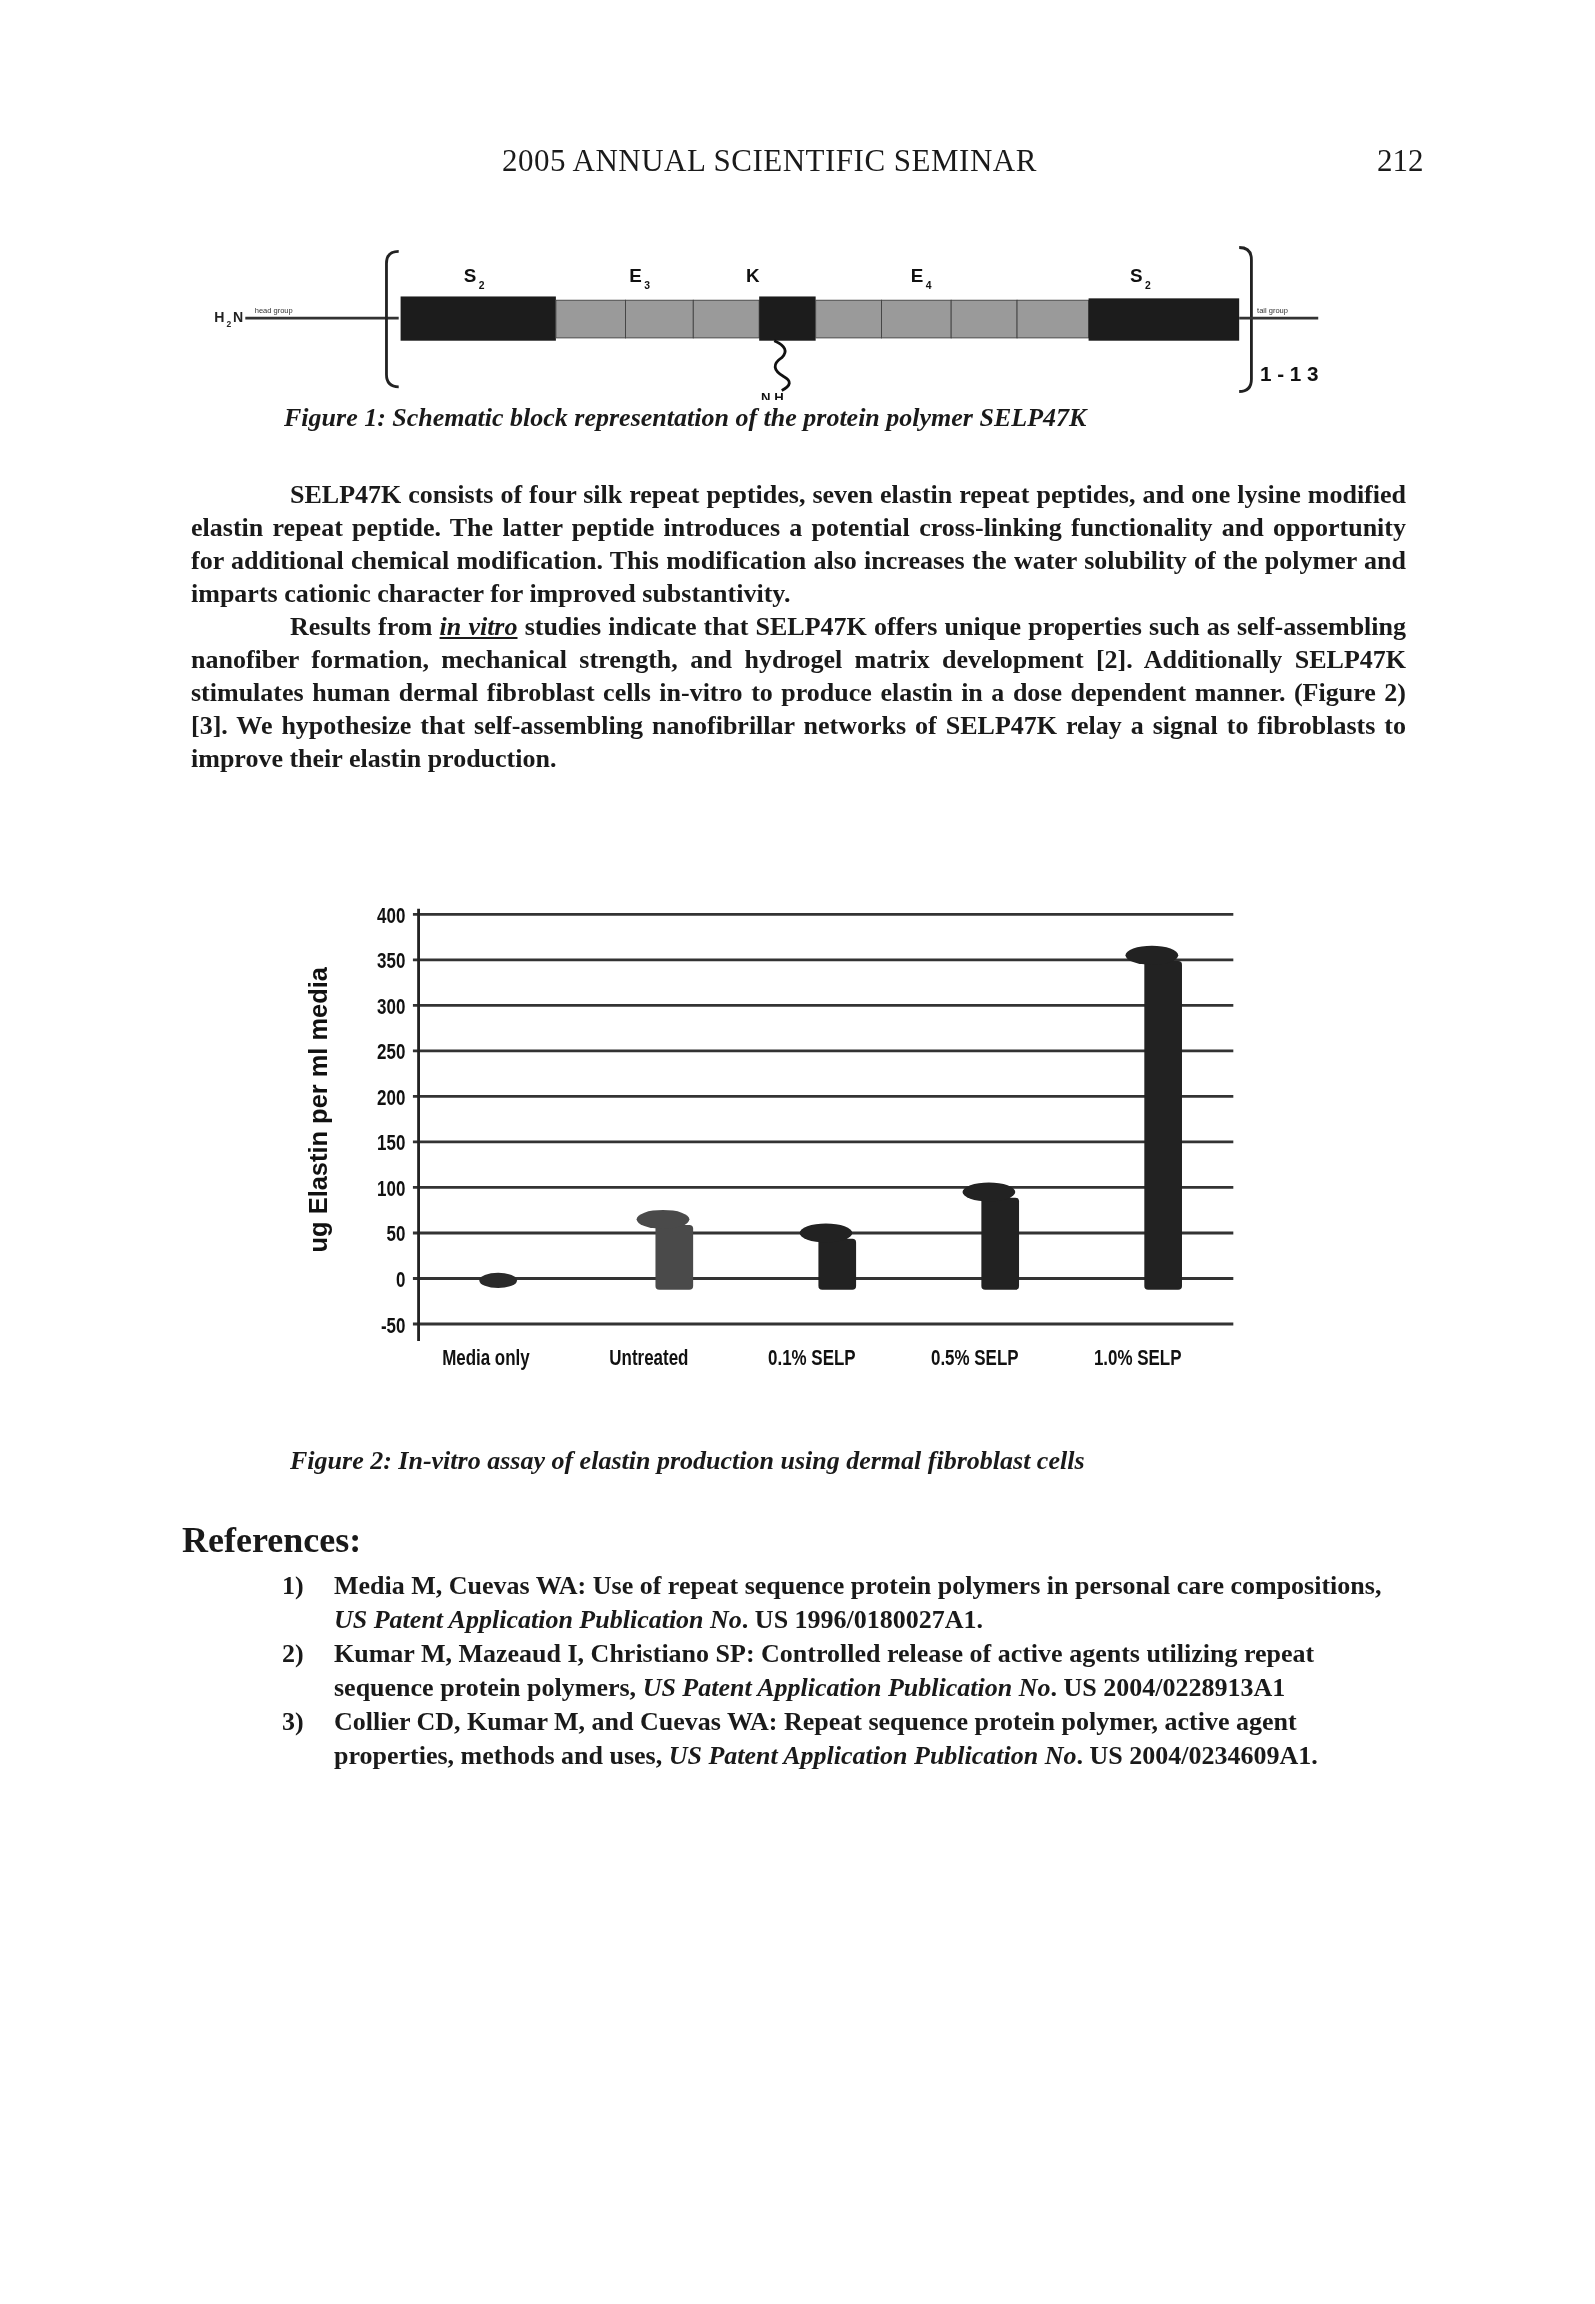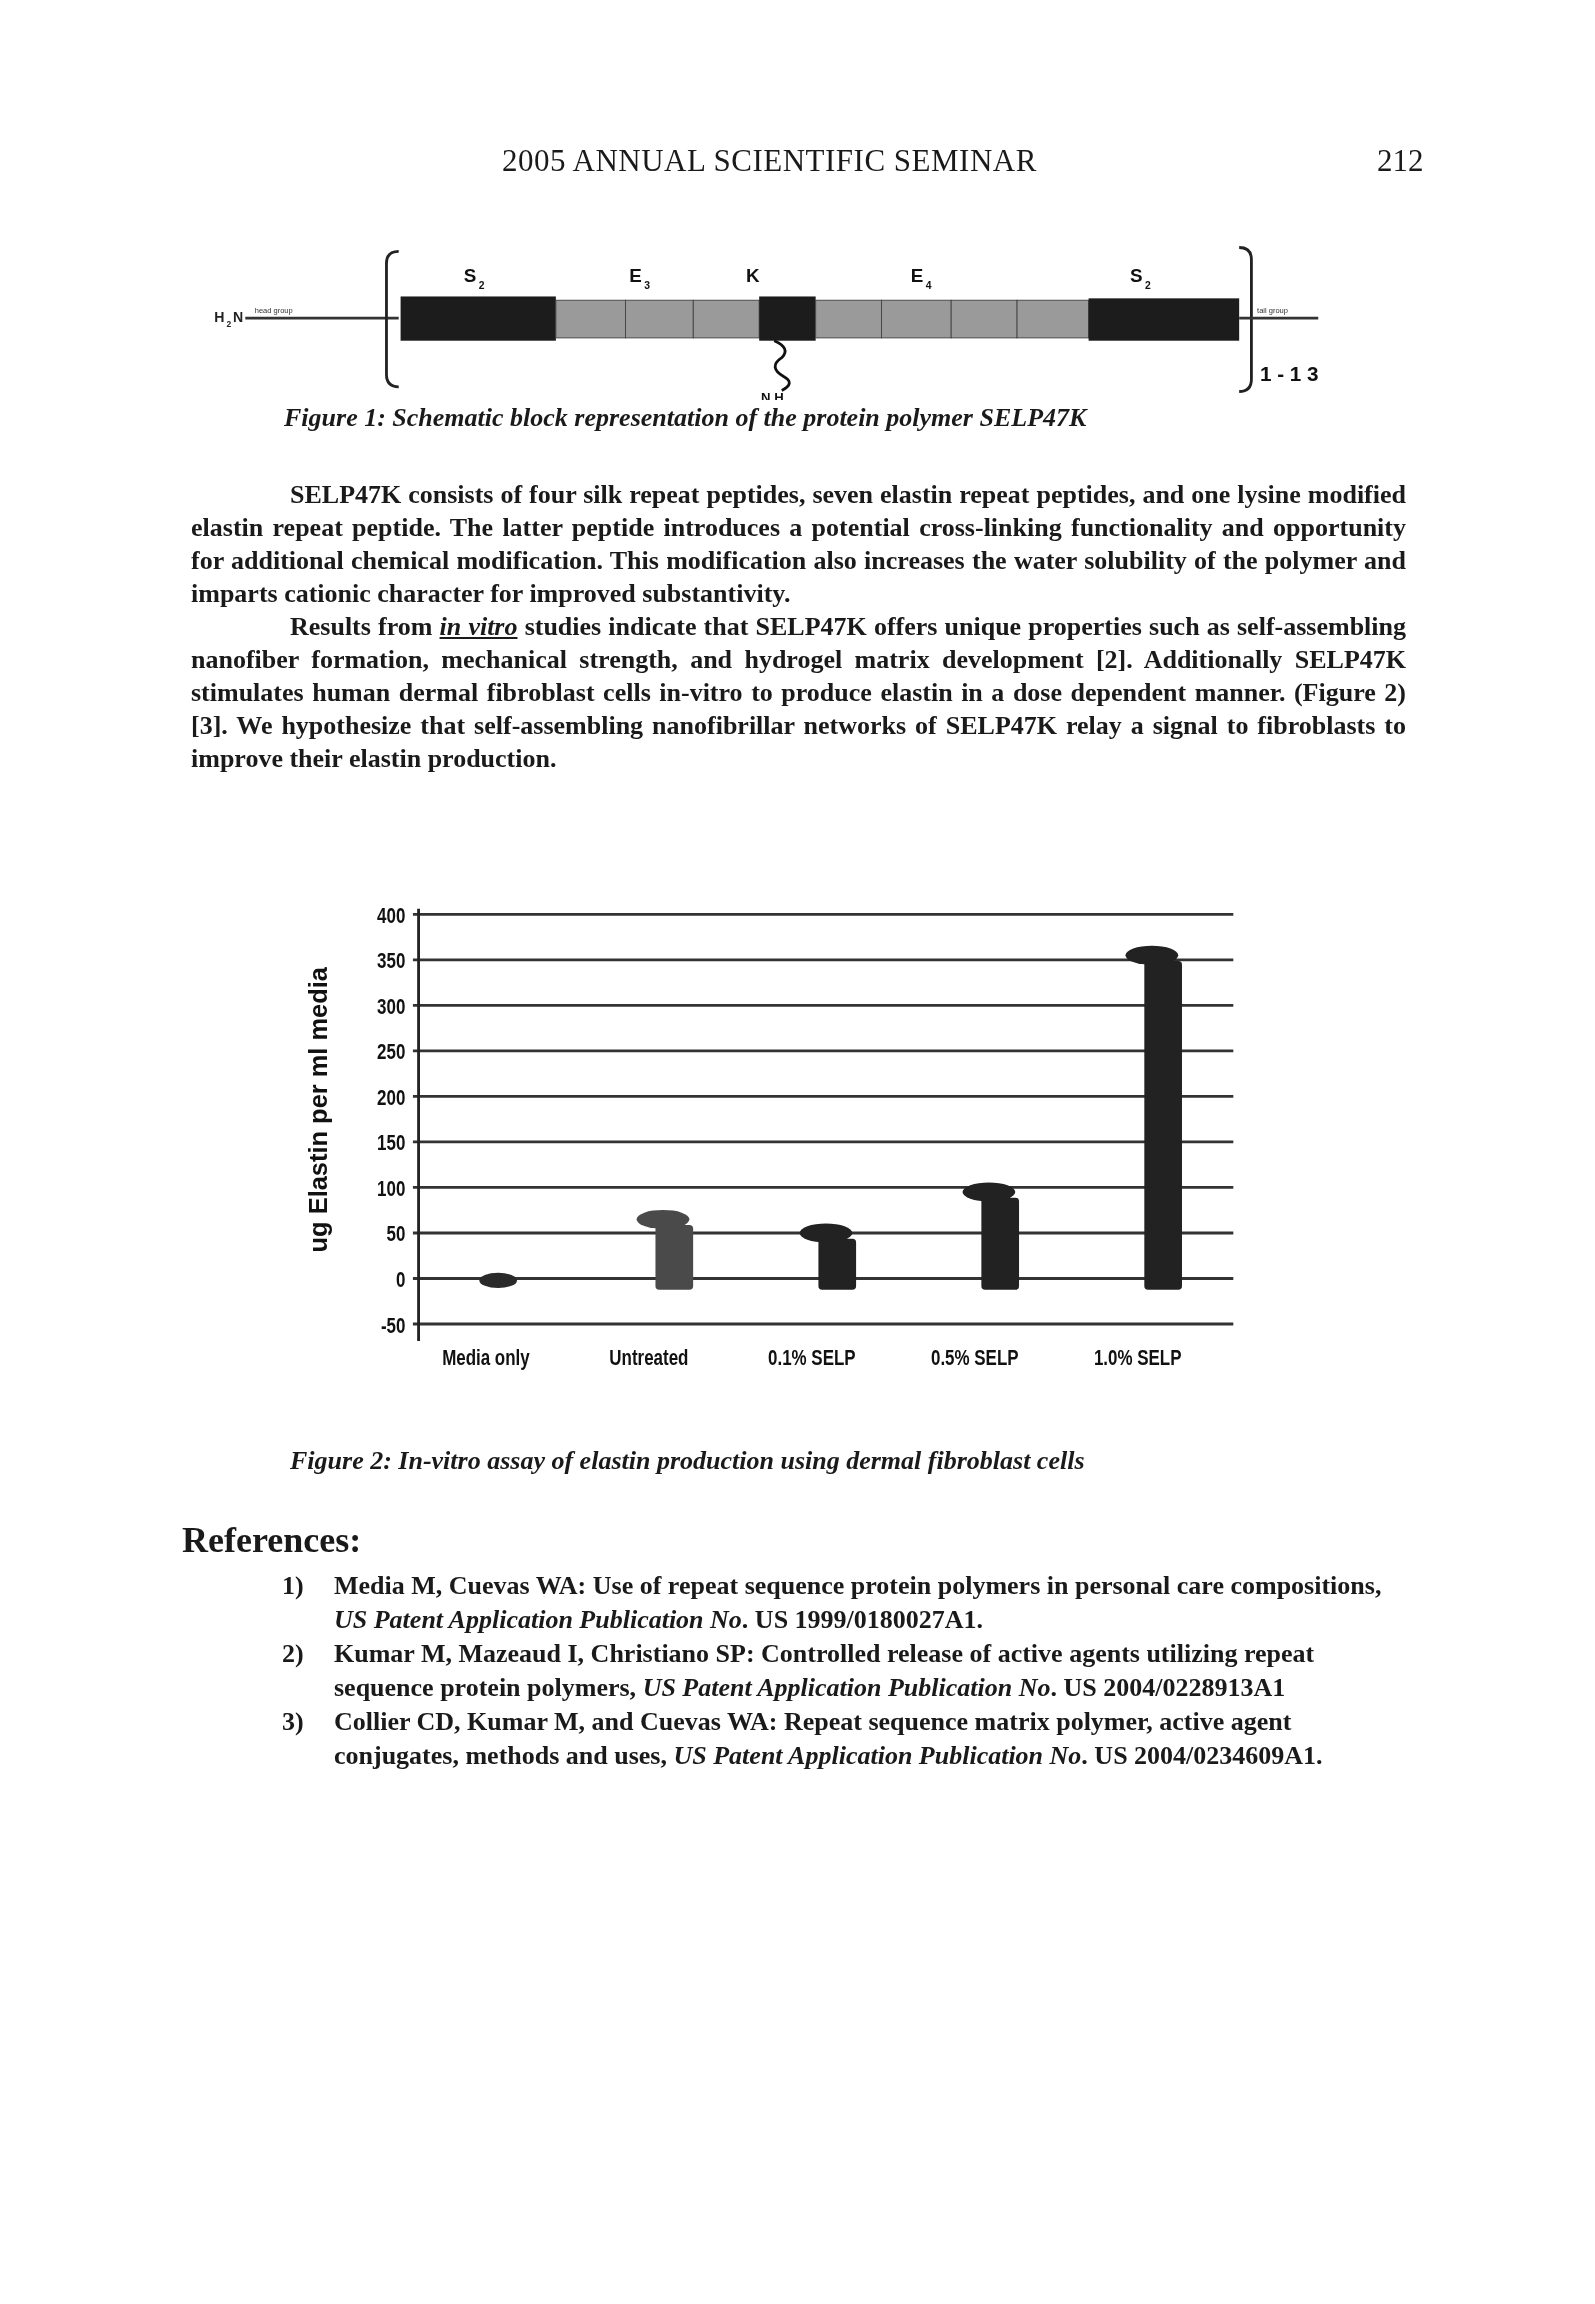--- a/index.html
+++ b/index.html
@@ -128,24 +128,24 @@
       <ellipse cx="923.5" cy="74.5" rx="28" ry="10" fill="#222222"></ellipse>
       <text x="908.5" y="510" text-anchor="middle" font-family="Liberation Sans, sans-serif" font-weight="bold" font-size="24" fill="#111" transform="translate(227.125,0) scale(0.75,1)">1.0% SELP</text>
     </svg>
 </div>
 <div class="abs caption fig2cap">Figure 2: In-vitro assay of elastin production using dermal fibroblast cells</div>
 
 <div class="abs refs-head">References:</div>
 <div class="abs refs">
   <div class="ref">
     <span class="num">1)</span>
-    <span>Media M, Cuevas WA: Use of repeat sequence protein polymers in personal care compositions, </span><em>US Patent Application Publication No</em><span>. US 1999/0180027A1.</span>
+    <span>Media M, Cuevas WA: Use of repeat sequence protein polymers in personal care compositions, </span><em>US Patent Application Publication No</em><span>. US 1996/0180027A1.</span>
   </div>
   <div class="ref">
     <span class="num">2)</span>
     <span>Kumar M, Mazeaud I, Christiano SP: Controlled release of active agents utilizing repeat sequence protein polymers, </span><em>US Patent Application Publication No</em><span>. US 2004/0228913A1</span>
   </div>
   <div class="ref">
     <span class="num">3)</span>
-    <span>Collier CD, Kumar M, and Cuevas WA: Repeat sequence matrix polymer, active agent conjugates, methods and uses, </span><em>US Patent Application Publication No</em><span>. US 2004/0234609A1.</span>
+    <span>Collier CD, Kumar M, and Cuevas WA: Repeat sequence protein polymer, active agent properties, methods and uses, </span><em>US Patent Application Publication No</em><span>. US 2004/0234609A1.</span>
   </div>
 </div>
 
 
 </body></html>

